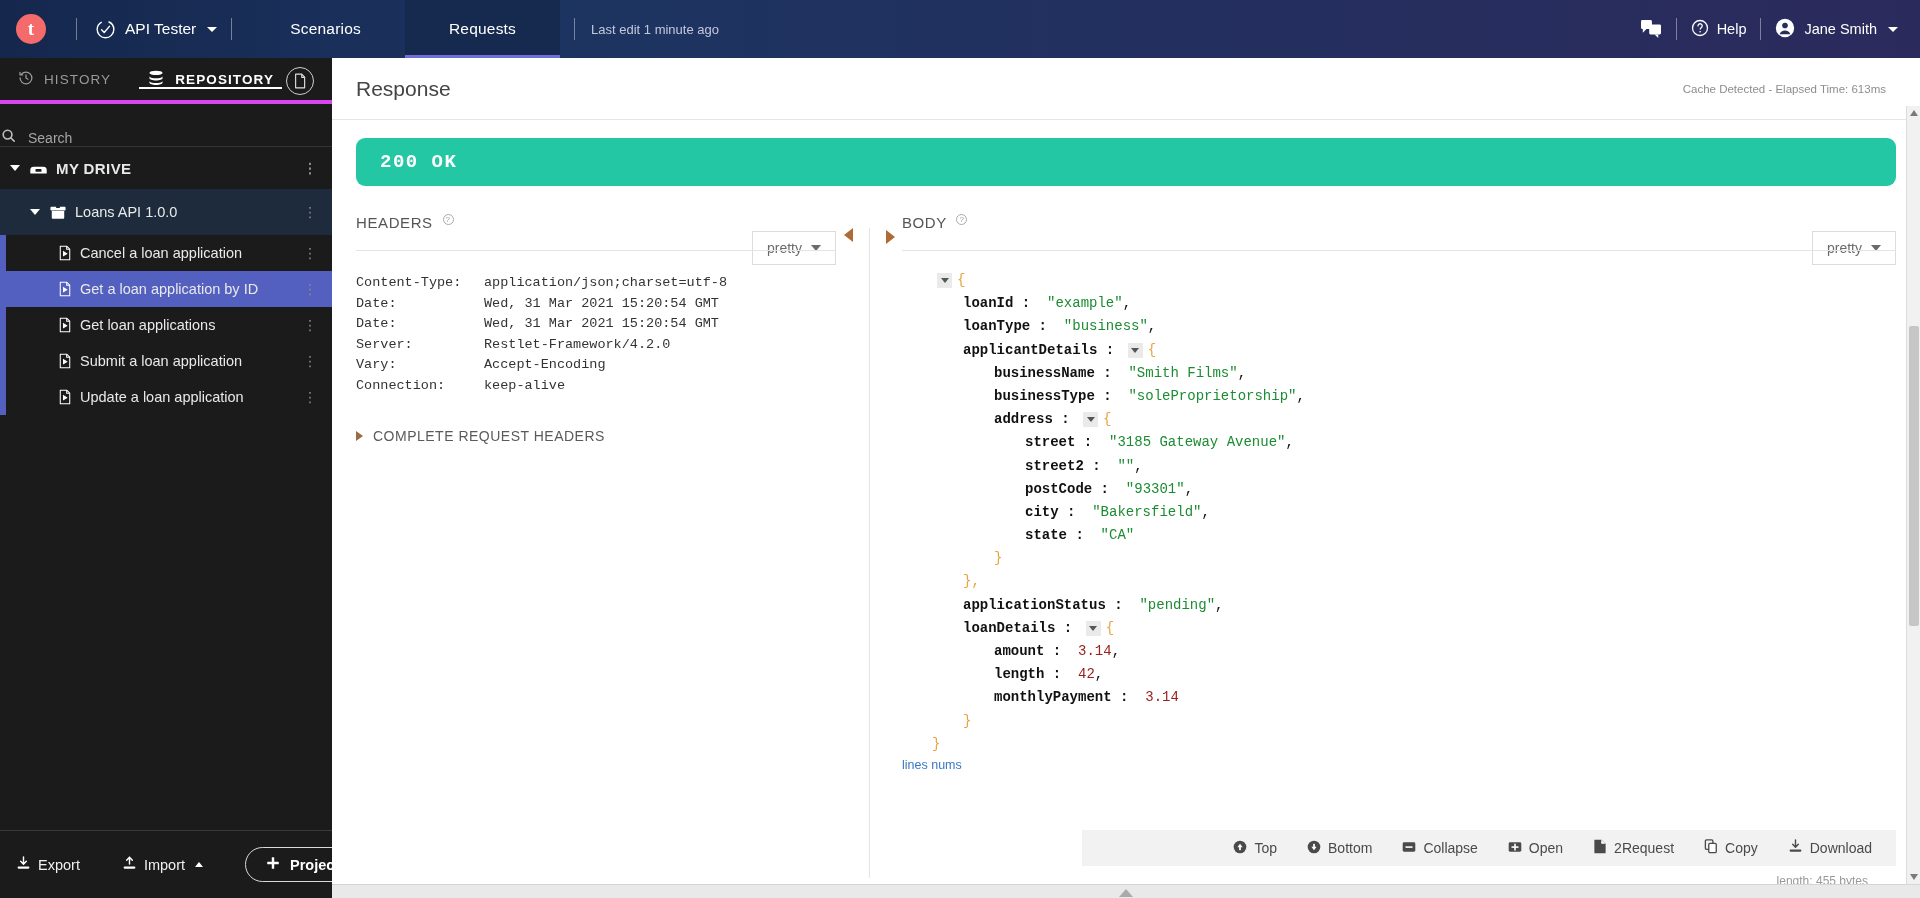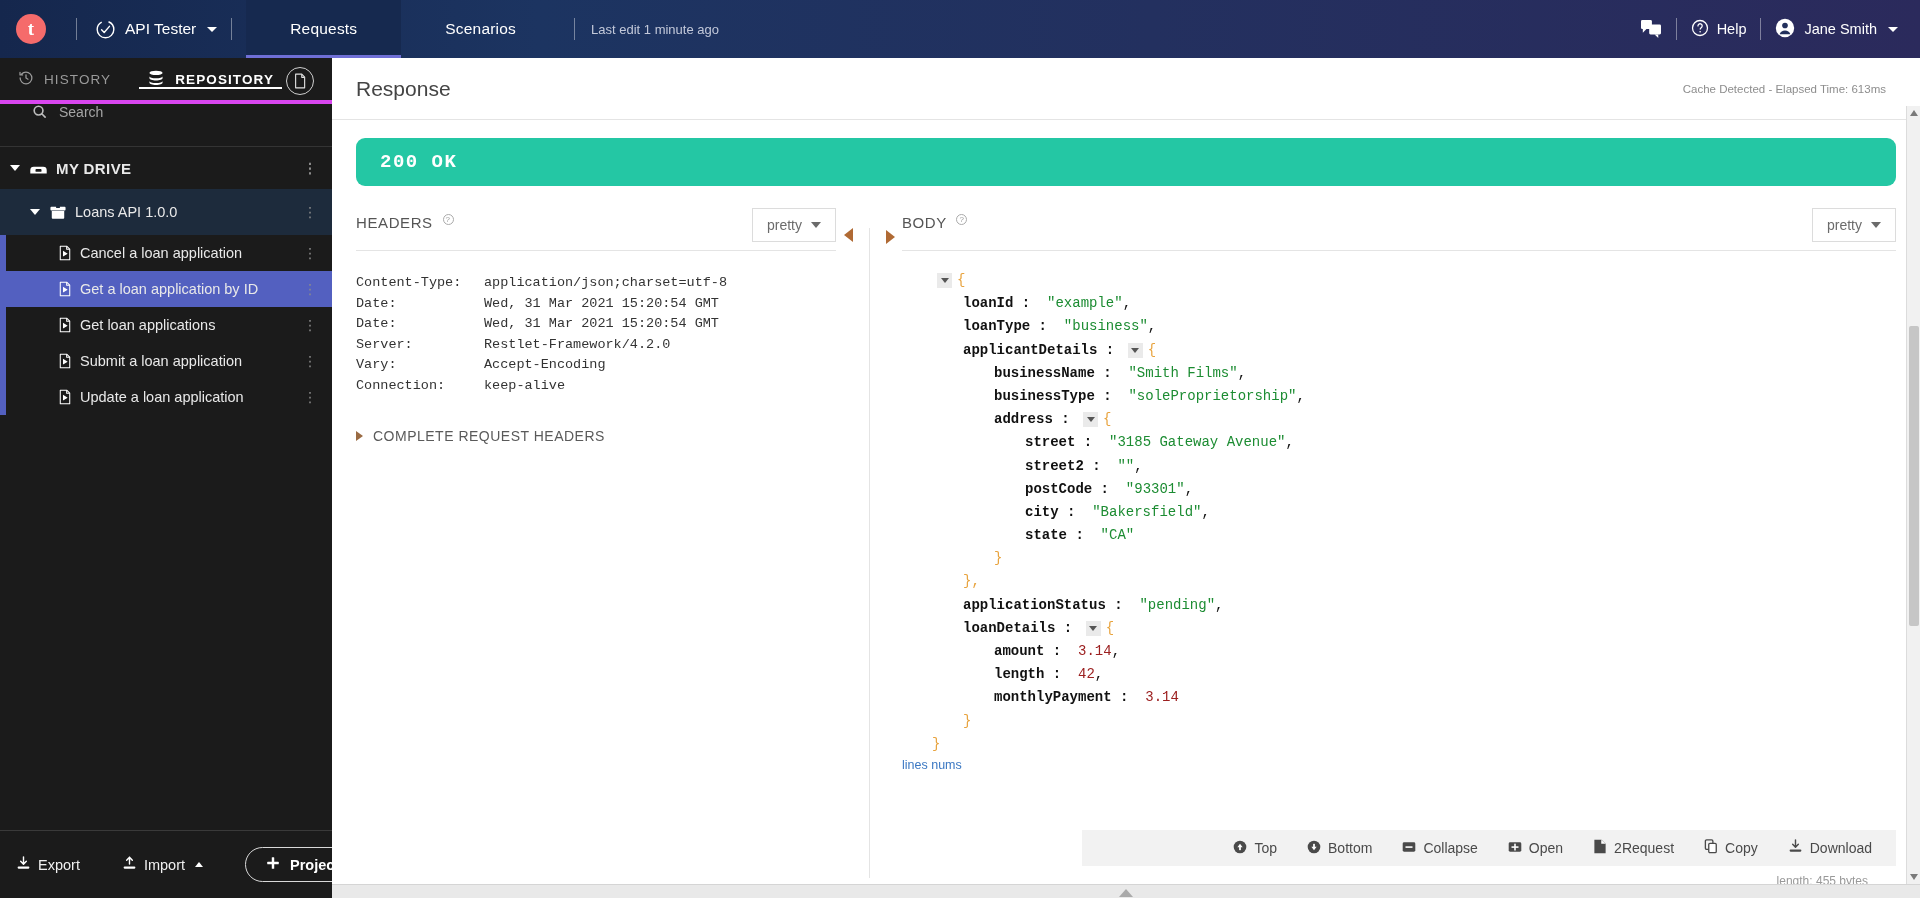--- a/index.html
+++ b/index.html
@@ -58,21 +58,21 @@
   .side-tab.repo { color: #ffffff; font-weight: bold; }
   .side-tab.repo:after {
     content:""; position:absolute; left:10px; right:10px; bottom:0; height:2px; background:#fff;
   }
   .doc-circle {
     position: absolute; right: 18px; top: 9px; width: 28px; height: 28px;
     border: 1.4px solid #cfcfcf; border-radius: 50%;
     display: flex; align-items: center; justify-content: center; cursor: pointer;
   }
   .search-row {
-    height: 43px; display: flex; align-items: flex-start; gap: 12px; padding: 0 32px;
+    height: 43px; display: flex; align-items: flex-end; gap: 12px; padding: 0 1px;
     border-bottom: 1px solid #343434; color: #a5a5a5; font-size: 14px;
   }
   .search-row input {
     background: transparent; border: none; outline: none; color: #ddd; font-size: 14px;
     font-family: "Liberation Sans", sans-serif; width: 100%;
   }
   .search-row input::placeholder { color: #a5a5a5; }
   .tree { flex: 1 1 auto; overflow: hidden; }
   .tnode {
     display: flex; align-items: center; height: 36px; cursor: pointer; position: relative;
@@ -122,21 +122,21 @@
   }
   .panels { flex: 1 1 auto; display: flex; padding: 22px 24px 0 24px; min-height: 0; }
 
   .panel { display: flex; flex-direction: column; min-width: 0; position: relative; }
   .panel.headers { flex: 0 0 480px; }
   .panel.body { flex: 1 1 auto; }
   .collapse-col { flex: 0 0 66px; display: flex; justify-content: center; padding-top: 20px; }
   .tri-left { width:0;height:0;border-top:7px solid transparent;border-bottom:7px solid transparent;border-right:9px solid #b06a34; cursor:pointer;}
   .tri-right { width:0;height:0;border-top:7px solid transparent;border-bottom:7px solid transparent;border-left:9px solid #b06a34; cursor:pointer; margin-top:2px;}
 
-  .panel-head { display: flex; align-items: flex-start; height: 40px; }
+  .panel-head { display: flex; align-items: flex-start; height: 40px; flex-direction: column; }
   .panel-title { font-size: 15px; color: #555; letter-spacing: .6px; padding-top: 6px; }
   .qmark {
     display:inline-block; width:11px; height:11px; border:1px solid #aaa; border-radius:50%;
     font-size:8px; line-height:10px; text-align:center; color:#999; margin-left:5px;
     vertical-align: super;
   }
   .pretty {
     margin-left: auto; border: 1px solid #dcdcdc; background:#fff;
     padding: 8px 14px; font-size: 14px; color: #6b6b6b; display:flex; align-items:center; gap:9px;
     cursor: pointer;
@@ -216,22 +216,22 @@
         <svg width="21" height="21" viewBox="0 0 24 24" fill="none" stroke="#ffffff" stroke-width="1.6">
           <circle cx="12" cy="12" r="9.5" stroke-dasharray="40 8"></circle>
           <path d="M7.5 12.2l3 3.2 6-7" stroke-linecap="round" stroke-linejoin="round"></path>
         </svg>
       </span>
       <span>API Tester</span>
       <span class="caret-d"></span>
     </div>
     <div class="divider-v"></div>
     <div class="tabs">
+      <div class="tab">Scenarios</div>
       <div class="tab active">Requests</div>
-      <div class="tab">Scenarios</div>
     </div>
     <div class="divider-v"></div>
     <div class="lastedit">Last edit 1 minute ago</div>
 
     <div class="topbar-right">
       <div class="icon-btn">
         <svg width="22" height="20" viewBox="0 0 24 22" fill="#ffffff">
           <rect x="1" y="1" width="12" height="10" rx="1.5"></rect>
           <path d="M3 11 L3 15 L7 11 Z"></path>
           <rect x="10" y="6" width="13" height="11" rx="1.5"></rect>

